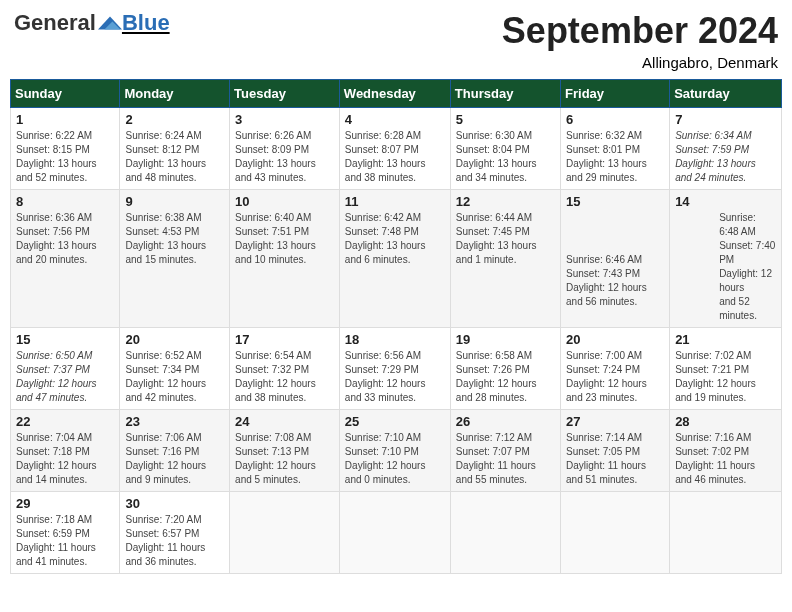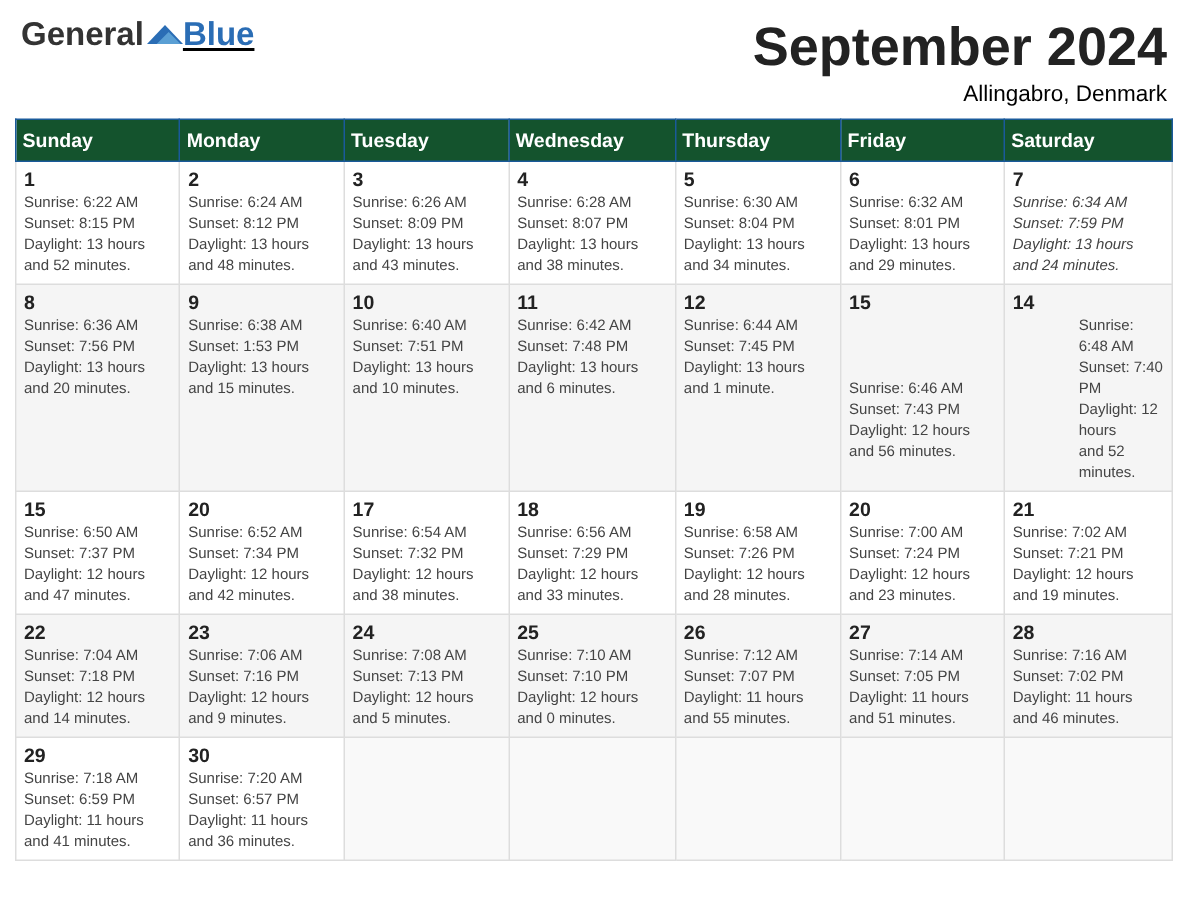--- a/index.html
+++ b/index.html
@@ -183,21 +183,21 @@
         <td>
           <span class="day-num">8</span>
           <div class="day-info" style="white-space: pre-line;">Sunrise: 6:36 AM
 Sunset: 7:56 PM
 Daylight: 13 hours
 and 20 minutes.</div>
         </td>
         <td>
           <span class="day-num">9</span>
           <div class="day-info" style="white-space: pre-line;">Sunrise: 6:38 AM
-Sunset: 1:53 PM
+Sunset: 4:53 PM
 Daylight: 13 hours
 and 15 minutes.</div>
         </td>
         <td>
           <span class="day-num">10</span>
           <div class="day-info" style="white-space: pre-line;">Sunrise: 6:40 AM
 Sunset: 7:51 PM
 Daylight: 13 hours
 and 10 minutes.</div>
         </td>
@@ -226,21 +226,21 @@
           <span class="day-num">14</span>
           <div class="day-info" style="white-space: pre-line; margin-left: 44px;">Sunrise: 6:48 AM
 Sunset: 7:40 PM
 Daylight: 12 hours
 and 52 minutes.</div>
         </td>
       </tr>
       <tr>
         <td>
           <span class="day-num">15</span>
-          <div class="day-info" style="white-space: pre-line;">Sunrise: 6:50 AM
+          <div class="day-info" style="white-space: pre-line; font-style: italic;">Sunrise: 6:50 AM
 Sunset: 7:37 PM
 Daylight: 12 hours
 and 47 minutes.</div>
         </td>
         <td>
           <span class="day-num">20</span>
           <div class="day-info" style="white-space: pre-line;">Sunrise: 6:52 AM
 Sunset: 7:34 PM
 Daylight: 12 hours
 and 42 minutes.</div>

